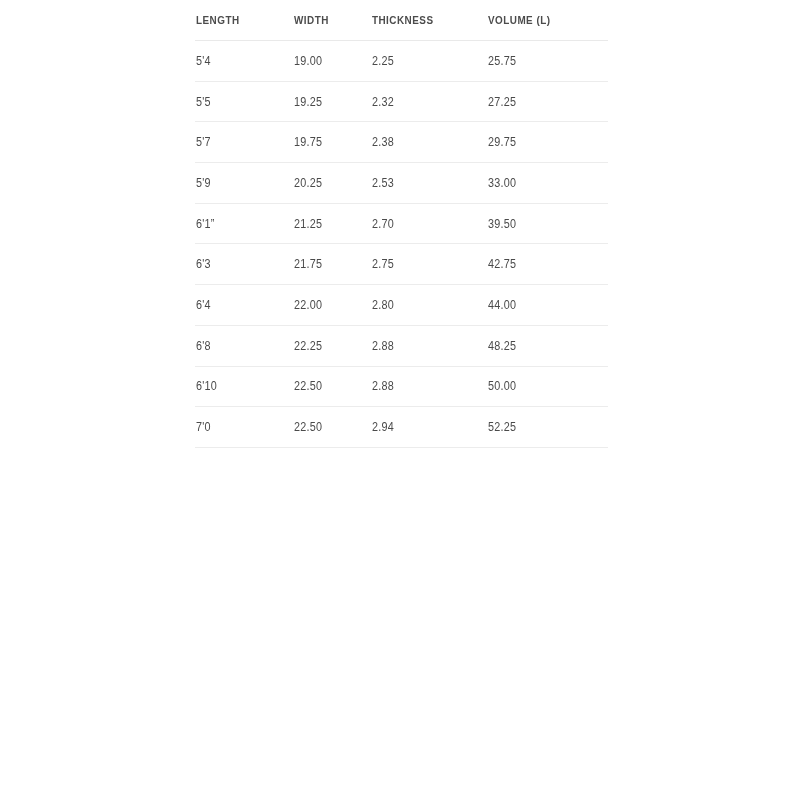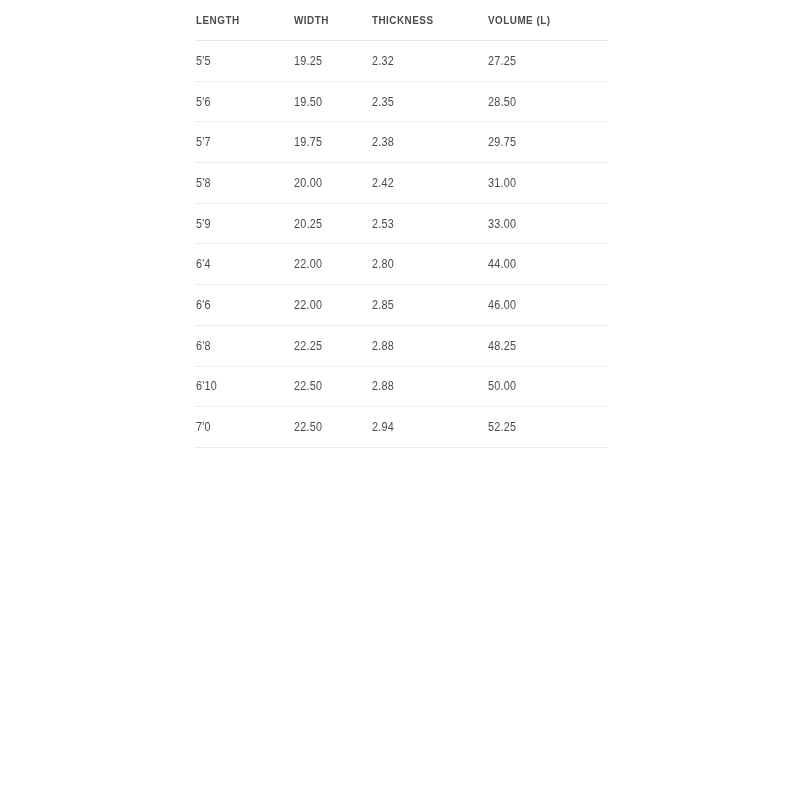--- a/index.html
+++ b/index.html
@@ -85,60 +85,60 @@
     <thead>
       <tr>
         <th>LENGTH</th>
         <th>WIDTH</th>
         <th>THICKNESS</th>
         <th>VOLUME (L)</th>
       </tr>
     </thead>
     <tbody id="spec-table-body">
         <tr>
+          <td>5'4</td>
+          <td>19.00</td>
+          <td>2.25</td>
+          <td>25.75</td>
+        </tr>
+        <tr>
           <td>5'5</td>
           <td>19.25</td>
           <td>2.32</td>
           <td>27.25</td>
-        </tr>
-        <tr>
-          <td>5'6</td>
-          <td>19.50</td>
-          <td>2.35</td>
-          <td>28.50</td>
         </tr>
         <tr>
           <td>5'7</td>
           <td>19.75</td>
           <td>2.38</td>
           <td>29.75</td>
         </tr>
         <tr>
-          <td>5'8</td>
-          <td>20.00</td>
-          <td>2.42</td>
-          <td>31.00</td>
-        </tr>
-        <tr>
           <td>5'9</td>
           <td>20.25</td>
           <td>2.53</td>
           <td>33.00</td>
         </tr>
         <tr>
+          <td>6'1”</td>
+          <td>21.25</td>
+          <td>2.70</td>
+          <td>39.50</td>
+        </tr>
+        <tr>
+          <td>6'3</td>
+          <td>21.75</td>
+          <td>2.75</td>
+          <td>42.75</td>
+        </tr>
+        <tr>
           <td>6'4</td>
           <td>22.00</td>
           <td>2.80</td>
           <td>44.00</td>
-        </tr>
-        <tr>
-          <td>6'6</td>
-          <td>22.00</td>
-          <td>2.85</td>
-          <td>46.00</td>
         </tr>
         <tr>
           <td>6'8</td>
           <td>22.25</td>
           <td>2.88</td>
           <td>48.25</td>
         </tr>
         <tr>
           <td>6'10</td>
           <td>22.50</td>

